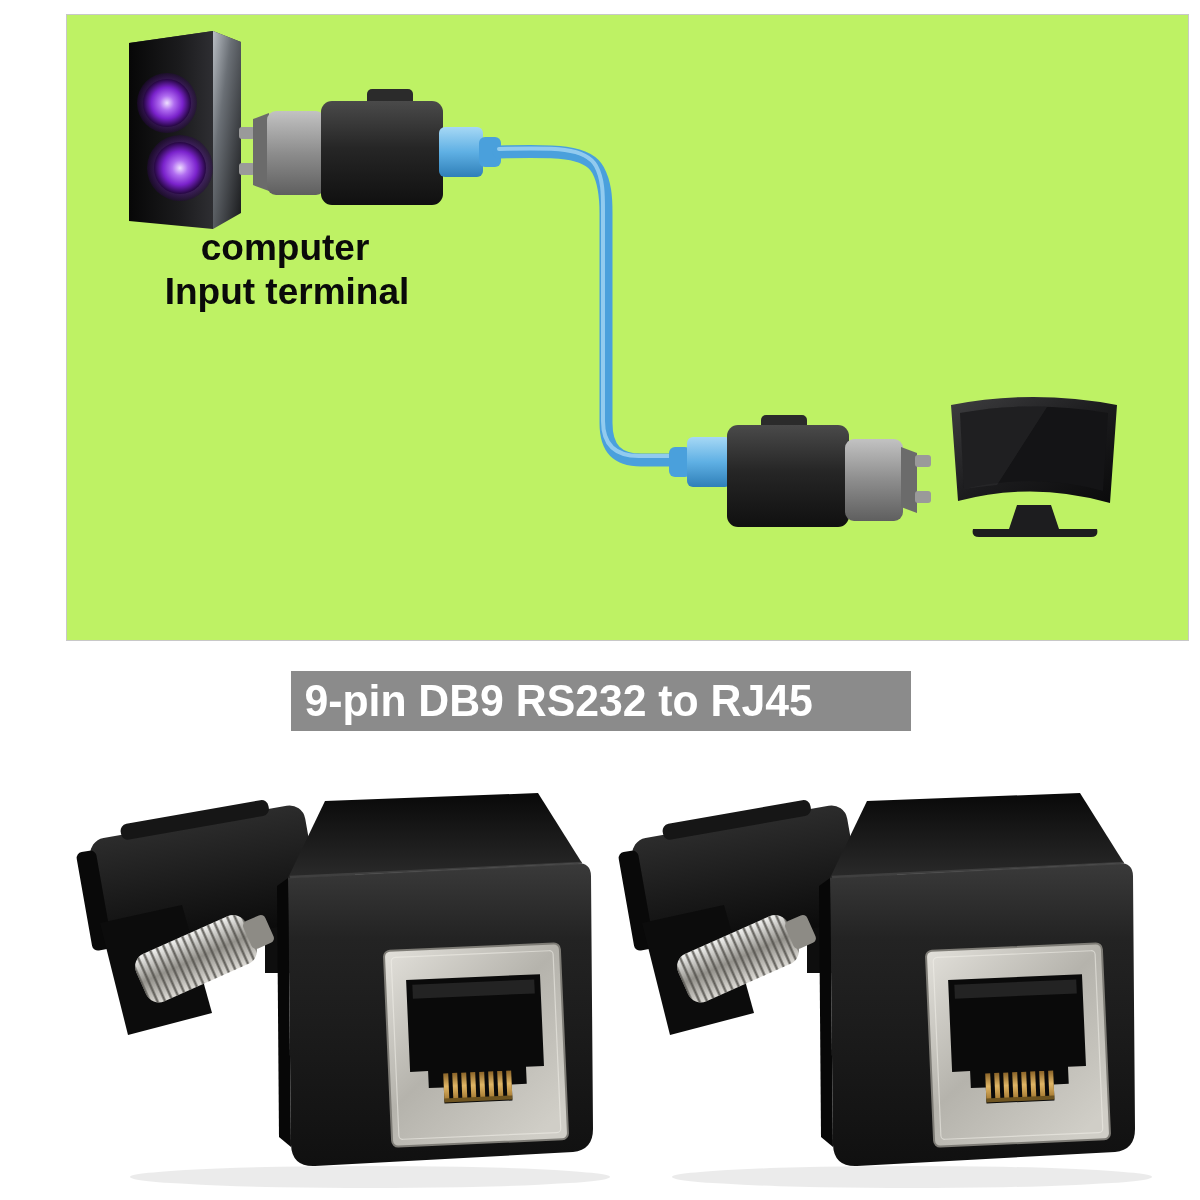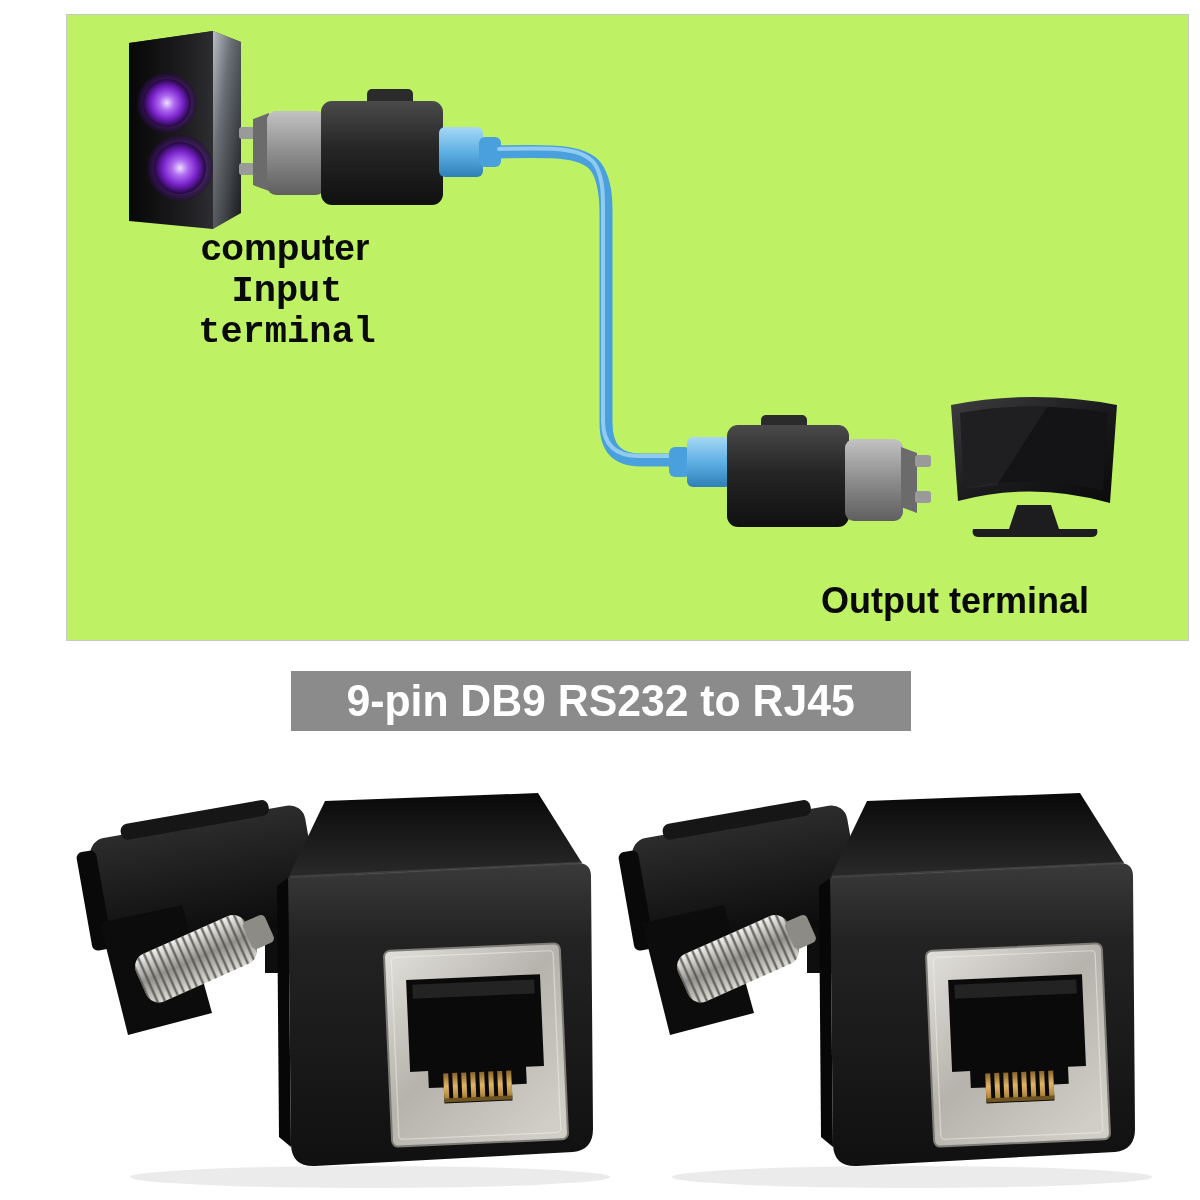--- a/index.html
+++ b/index.html
@@ -16,27 +16,27 @@
     background:#bef264;
     margin-left:40px;
   }
   .diagram-svg { position:absolute; left:0; top:0; width:100%; height:100%; }
   .dlabel {
     position:absolute; text-align:center;
     color:var(--label-text,#0a0a0a);
     font-weight:600; line-height:1.12;
   }
   .computer-label { left:108px; top:212px; width:220px; font-size:37px; }
-  .input-label    { left:70px;  top:256px; width:300px; font-size:37px;font-family:Liberation Mono, monospace; }
+  .input-label    { left:70px;  top:256px; width:300px; font-size:37px; }
   .monitor-label  { left:688px; top:518px; width:400px; font-size:36px; }
   .output-label   { left:728px; top:566px; width:320px; font-size:36px; }
   .banner {
     position:absolute; left:291px; top:671px; width:620px; height:60px;
     background:var(--banner-gray,#8b8b8b);
-    display:flex; align-items:center; justify-content:center;
+    display:flex; align-items:center; justify-content:flex-start;
   }
   .banner .banner-text {
     color:var(--banner-text,#ffffff);
     font-size:45px; font-weight:700; letter-spacing:0;
     transform:scaleX(0.95); white-space:nowrap;
   }
   .products-svg { position:absolute; left:0; top:765px; width:1200px; height:435px; }
 </style>
 </head>
 <body>
@@ -123,21 +123,20 @@
       <path d="M884,390 Q966,374 1050,390 L1043,488 Q966,466 891,486 Z" fill="url(#gTv)"></path>
       <path d="M893,398 Q966,385 1041,398 L1036,476 Q966,457 897,474 Z" fill="#141416"></path>
       <path d="M893,398 Q940,390 980,392 L930,470 Q910,472 897,474 Z" fill="#ffffff" opacity="0.05"></path>
       <polygon points="950,490 984,490 992,514 942,514" fill="#1d1d1f"></polygon>
       <path d="M906,514 L1030,514 Q1032,522 1024,522 L912,522 Q904,522 906,514 Z" fill="#1d1d1f"></path>
     </g>
   </svg>
 
   <div class="dlabel computer-label">computer</div>
   <div class="dlabel input-label">Input terminal</div>
-  <div class="dlabel output-label">Output terminal</div>
 </div>
 
 <div class="banner">
   <span class="banner-text">9-pin DB9 RS232 to RJ45</span>
 </div>
 
 <svg class="products-svg" viewBox="0 0 1200 435">
   <defs>
     <linearGradient id="gTop2" x1="0" y1="0" x2="0" y2="1">
       <stop offset="0" stop-color="#090909"></stop>

